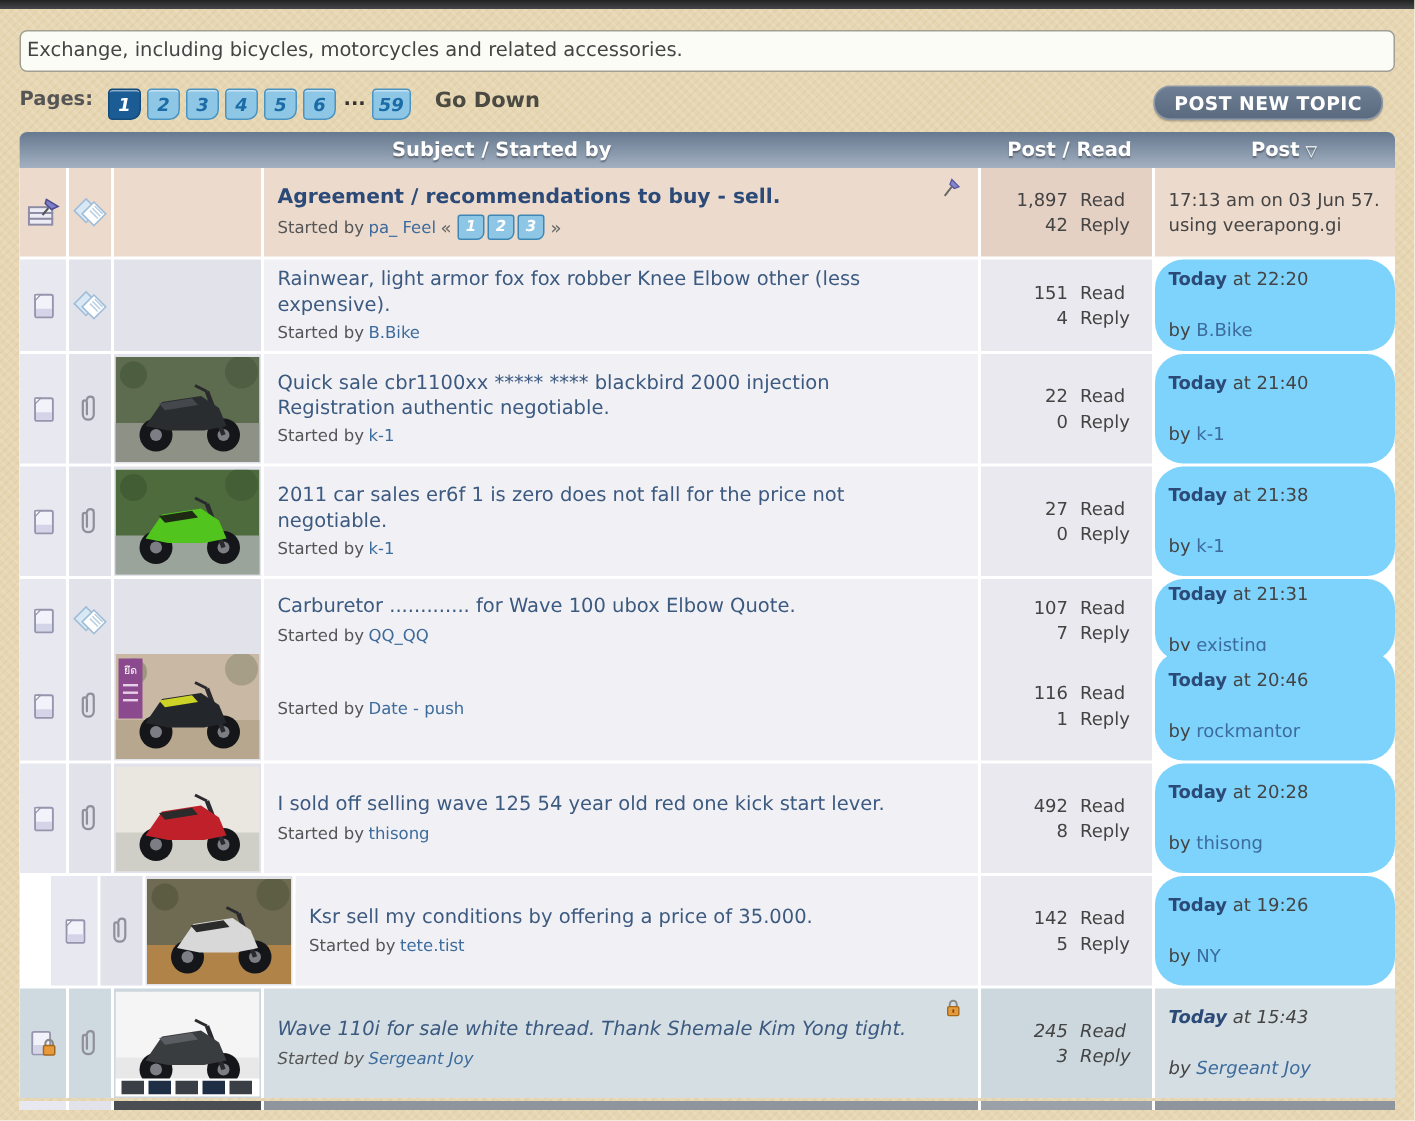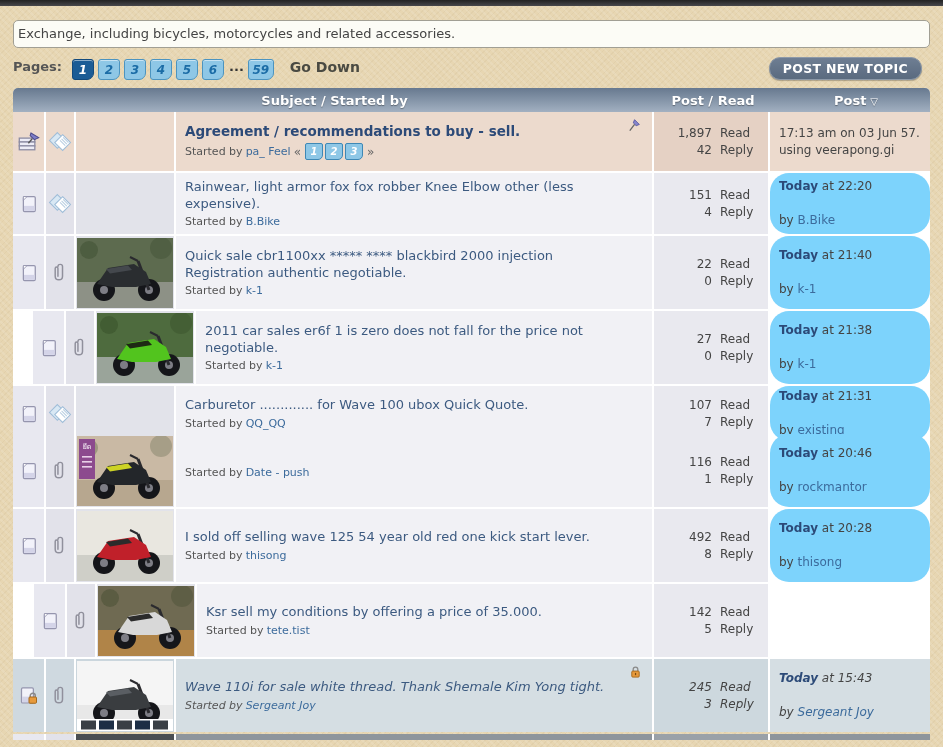--- a/index.html
+++ b/index.html
@@ -258,21 +258,21 @@
         <span class="num">0</span>
             <span>Reply</span>
       </div>
     </div>
     <div class="cell c-last">
           <span><span class="today">Today</span><span> at 21:40</span></span>
           <br>
           <span><span>by</span> <span class="user">k-1</span></span>
         </div>
       </div>
-      <div class="row normal" style="height: 73px; padding-left: 20px;">
+      <div class="row normal" style="height: 73px;">
     <div class="cell c-icon1">
           <svg width="20" height="20" viewBox="0 0 16 16">
     <rect x="3.5" y="2" width="9.5" height="12" rx="1" fill="#f2f2fa" stroke="#9595ae"></rect>
     <path d="M4 9.5 h8.5 v4 h-8.5 z" fill="#d4d4e8"></path>
     <path d="M3.5 2 l3 0 -3 3 z" fill="#fff" stroke="#9595ae" stroke-width=".7"></path>
           </svg>
         </div>
     <div class="cell c-icon2">
           <svg width="16" height="24" viewBox="0 0 14 20">
     <path d="M5.2 4.4 c0-2.6 4-2.6 4 0 v8.4 c0 4.2-6.4 4.2-6.4 0 V6 c0-1.7 2.4-1.7 2.4 0 v6.8" fill="none" stroke="#90909c" stroke-width="1.3" stroke-linecap="round"></path>
@@ -331,21 +331,21 @@
     <g stroke="#b9cfe2" stroke-width="1">
       <line x1="11" y1="9" x2="16" y2="14"></line>
               <line x1="12.5" y1="7.5" x2="17.5" y2="12.5"></line>
               <line x1="14" y1="6" x2="19" y2="11"></line>
     </g>
           </svg>
         </div>
     <div class="cell c-thumb"></div>
     <div class="cell c-subj">
 
-      <span class="subject-link">Carburetor ............. for Wave 100 ubox Quick Quote.</span>
+      <span class="subject-link">Carburetor ............. for Wave 100 ubox Elbow Quote.</span>
       <span class="started">
             <span>Started by</span>
             <span class="starter">QQ_QQ</span>
           </span>
     </div>
     <div class="cell c-stats">
       <div class="stats-grid">
         <span class="num">107</span>
             <span>Read</span>
         <span class="num">7</span>
@@ -500,20 +500,25 @@
           </span>
     </div>
     <div class="cell c-stats">
       <div class="stats-grid">
         <span class="num">142</span>
             <span>Read</span>
         <span class="num">5</span>
             <span>Reply</span>
       </div>
     </div>
+    <div class="cell c-last">
+          <span><span class="today">Today</span><span> at 19:26</span></span>
+          <br>
+          <span><span>by</span> <span class="user">NY</span></span>
+        </div>
       </div>
       <div class="row locked" style="height: 73px;">
     <div class="cell c-icon1">
           <svg width="22" height="20" viewBox="0 0 17 16">
     <rect x="2.5" y="1.5" width="9.5" height="12" rx="1" fill="#f2f2fa" stroke="#9595ae"></rect>
     <path d="M3 8.5 h8.5 v4.5 h-8.5 z" fill="#d4d4e8"></path>
     <path d="M9.5 8.8 v-1 a2 2 0 0 1 4 0 v1" fill="none" stroke="#8a8a8a" stroke-width="1.2"></path>
     <rect x="8.5" y="8.8" width="6" height="5" rx=".8" fill="#e79a3c" stroke="#a5691c" stroke-width=".8"></rect>
           </svg>
         </div>

